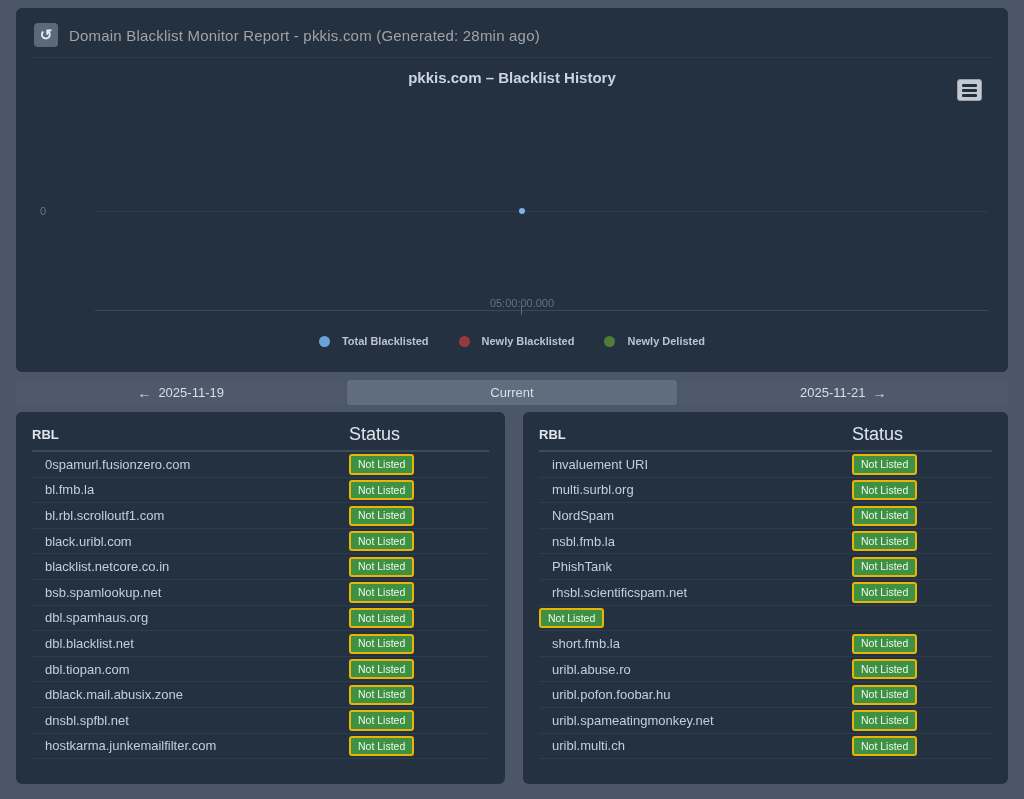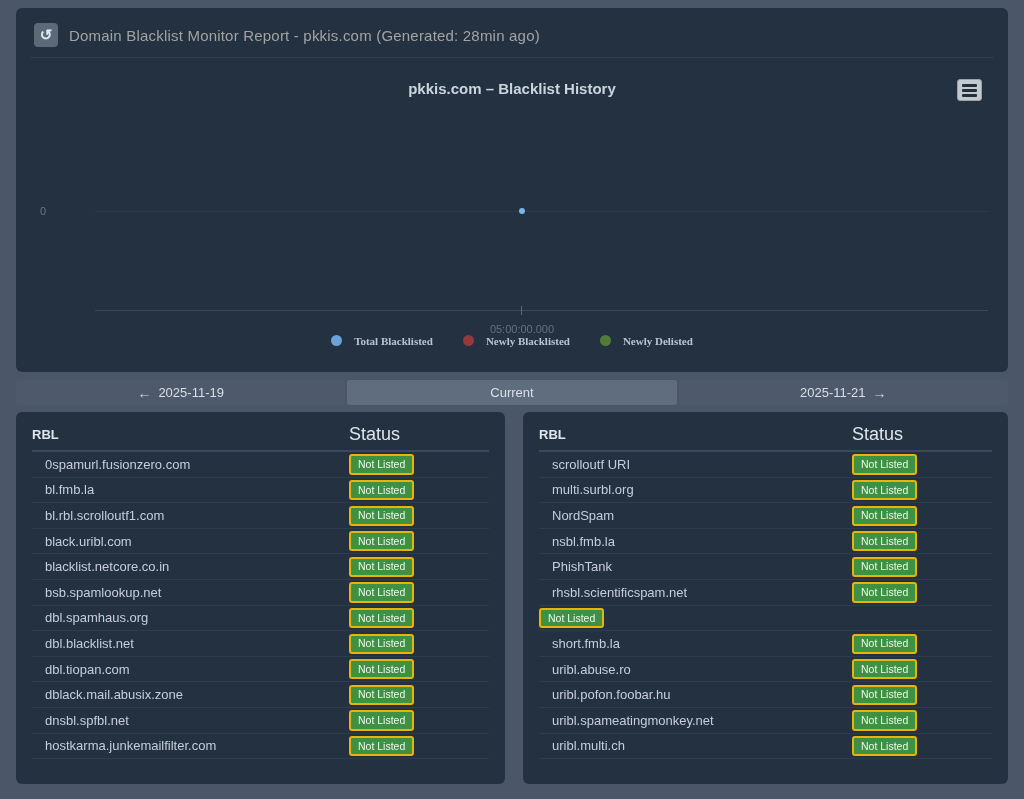--- a/index.html
+++ b/index.html
@@ -10,40 +10,40 @@
   .chart-panel { position:absolute; left:16px; top:8px; width:992px; height:364px;
                  background:#233140; border-radius:6px; }
   .report-header { display:flex; align-items:center; gap:11px; padding:15px 18px 0 18px; }
   .back-btn { width:24px; height:24px; flex:0 0 24px; background:#5b6979; border-radius:4px;
               color:#e4eaf0; font-size:15px; font-weight:bold; display:flex; align-items:center;
               justify-content:center; cursor:pointer; border:none; }
   .report-title { color:#a3a3a3; font-size:15px; letter-spacing:0.2px; }
   .header-divider { height:1px; background:#2e3c4c; margin:10px 14px 0 14px; }
 
   .chart-area { position:relative; width:100%; height:303px; }
-  .chart-title { position:absolute; top:22px; left:0; right:0; text-align:center;
+  .chart-title { position:absolute; top:11px; left:0; right:0; text-align:center;
                  color:#ccd4de; font-size:15px; font-weight:bold; }
   .context-btn { position:absolute; top:21px; right:26px; width:25px; height:22px;
                  background:#c3c9d0; border-radius:3px; display:flex; flex-direction:column;
                  justify-content:center; align-items:center; gap:2px; cursor:pointer; border:1px solid #9aa1aa; }
   .context-btn .bar { width:15px; height:3px; background:#222f3d; border-radius:1px; }
 
   .gridline { position:absolute; left:79px; top:153px; width:893px; height:1px; background:#2d3a49; }
   .y-tick-label { position:absolute; left:8px; top:147px; width:22px; text-align:right;
                   color:#6c7682; font-size:11px; }
   .data-point { position:absolute; left:503px; top:150px; width:6px; height:6px;
                 border-radius:50%; background:#7fb2e5; }
   .x-axis-line { position:absolute; left:79px; top:252px; width:893px; height:1px; background:#3c4856; }
   .x-axis-tick { position:absolute; left:505px; top:248px; width:1px; height:9px; background:#5c6875; }
-  .x-tick-label { position:absolute; left:446px; top:265px; width:120px; text-align:center;
+  .x-tick-label { position:absolute; left:446px; top:239px; width:120px; text-align:center;
                   color:#66717e; font-size:11px; }
 
   .legend { position:absolute; left:0; right:0; top:277px; display:flex; justify-content:center;
             align-items:center; gap:30px; }
-  .legend-item { display:inline-flex; align-items:flex-start; gap:12px; cursor:pointer;font-family:Liberation Serif, serif; }
+  .legend-item { display:inline-flex; align-items:flex-end; gap:12px; cursor:pointer; }
   .legend-dot { width:11px; height:11px; border-radius:50%; display:inline-block; }
   .legend-label { color:#bcc4cf; font-size:11px; font-weight:bold; }
 
   
   .nav-row { position:absolute; left:16px; top:380px; width:992px; height:25px;
              display:flex; gap:2px; }
   .nav-btn { flex:1; border:none; border-radius:3px; color:#d9dfe7; font-size:13px;
              display:flex; align-items:center; justify-content:center; gap:7px; cursor:pointer;
              font-family:"Liberation Sans", sans-serif; }
   .nav-btn.side { background:#4e5a6c; }
@@ -183,21 +183,21 @@
       </div>
   </div>
 
   <div class="table-panel right">
     <div class="rbl-header">
       <span class="col-rbl">RBL</span>
       <span class="col-status">Status</span>
     </div>
     <div>
         <div class="rbl-row">
-          <div class="rbl-name">scrolloutf URI</div>
+          <div class="rbl-name">invaluement URI</div>
           <div class="rbl-status"><span class="badge">Not Listed</span></div>
         </div>
         <div class="rbl-row">
           <div class="rbl-name">multi.surbl.org</div>
           <div class="rbl-status"><span class="badge">Not Listed</span></div>
         </div>
         <div class="rbl-row">
           <div class="rbl-name">NordSpam</div>
           <div class="rbl-status"><span class="badge">Not Listed</span></div>
         </div>

